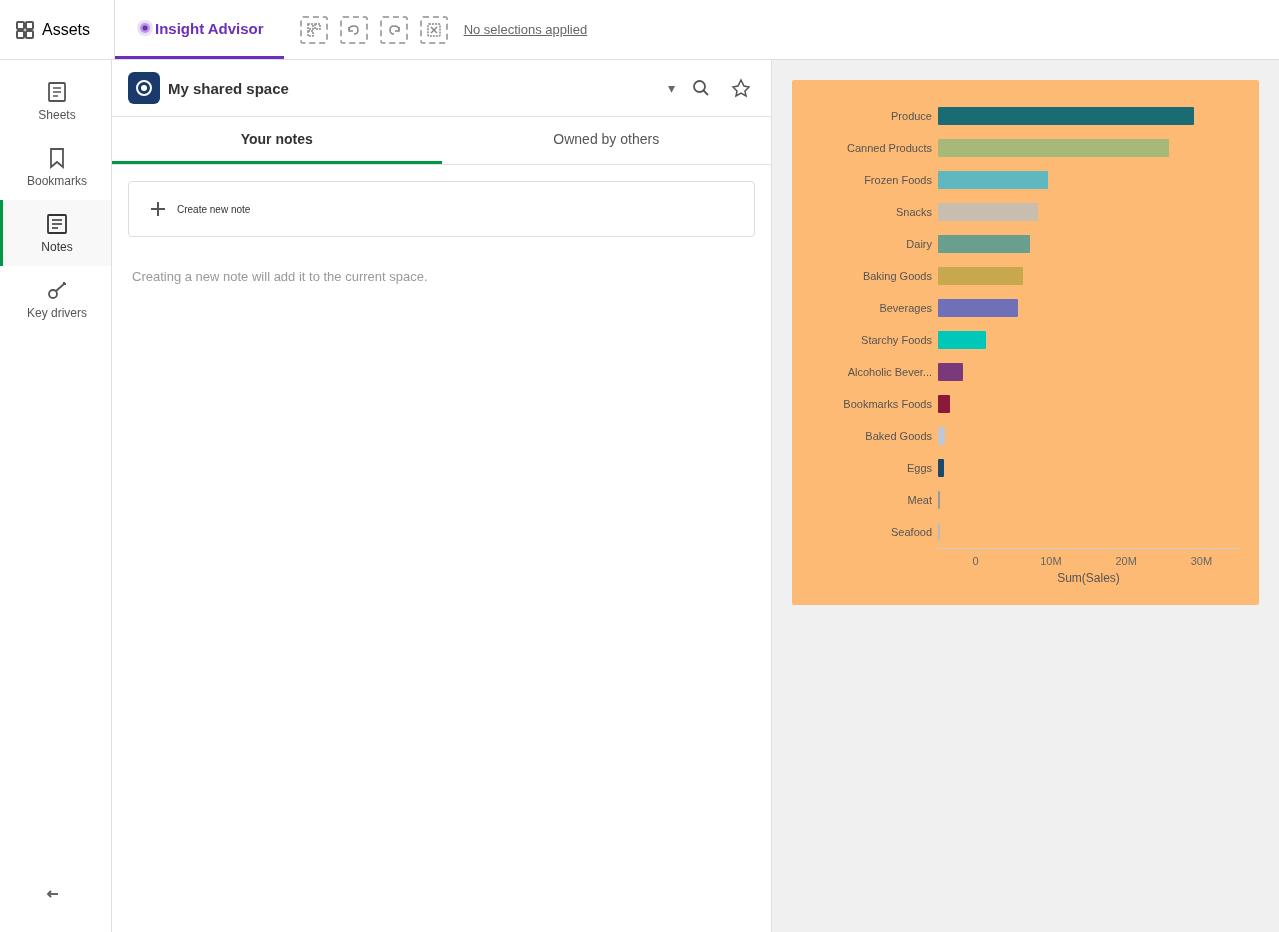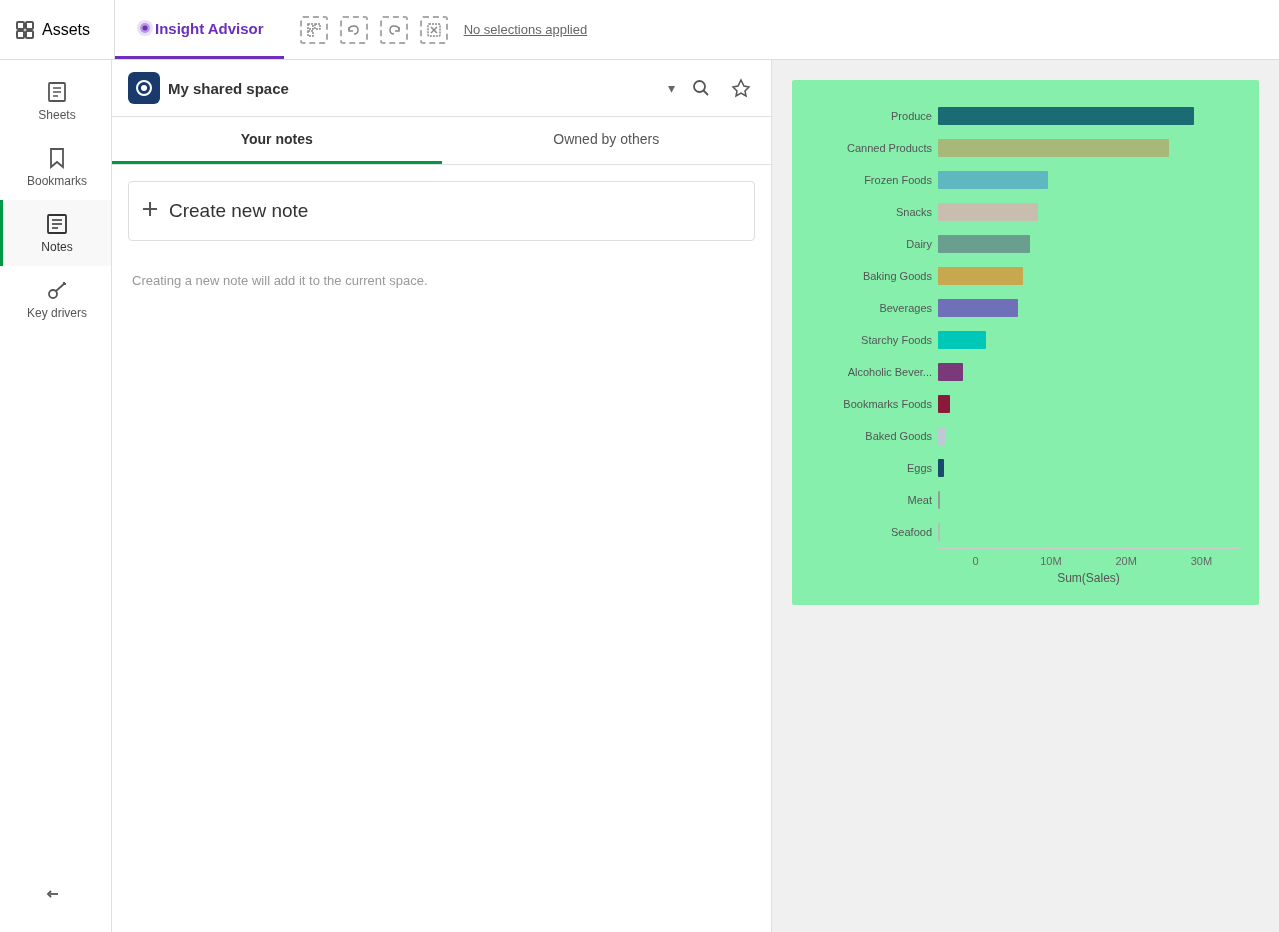--- a/index.html
+++ b/index.html
@@ -179,28 +179,29 @@
       border-bottom: 3px solid #009845;
       font-weight: 600;
     }
 
     
     .create-note-container {
       padding: 16px;
     }
     .create-note-btn {
       display: flex;
+      align-items: center;
       gap: 10px;
-      padding: 18px 12px;
+      padding: 18px 20px;
       border: 1px solid #ddd;
       border-radius: 4px;
       cursor: pointer;
       background: #fff;
       width: 100%;
-      font-size: 19px;
+      font-size: 10px;
       color: #333;
     }
     .hint-text {
       padding: 16px 20px;
       color: #999;
       font-size: 13px;
     }
 
     
     .chart-area {
@@ -209,21 +210,21 @@
       padding: 20px;
       overflow: auto;
     }
     .chart-title {
       font-size: 24px;
       color: #888;
       margin-bottom: 16px;
       font-weight: 400;
     }
     .chart-container {
-      background: #86efac;
+      background: #fdba74;
       border-radius: 2px;
       padding: 20px 20px 20px 10px;
       width: 100%;
     }
     .bar-chart {
       display: flex;
       flex-direction: column;
       gap: 0;
     }
     .bar-row {

